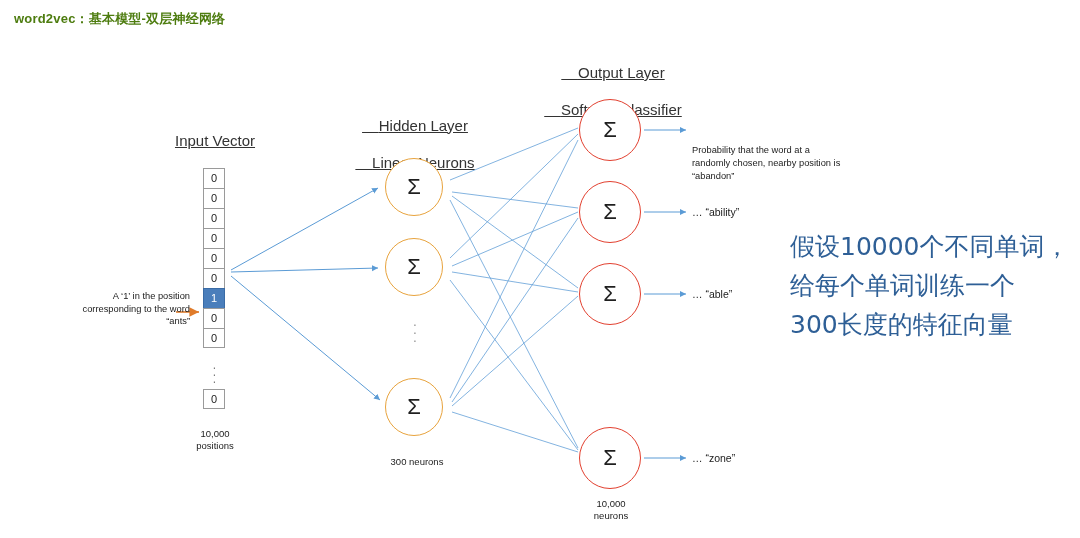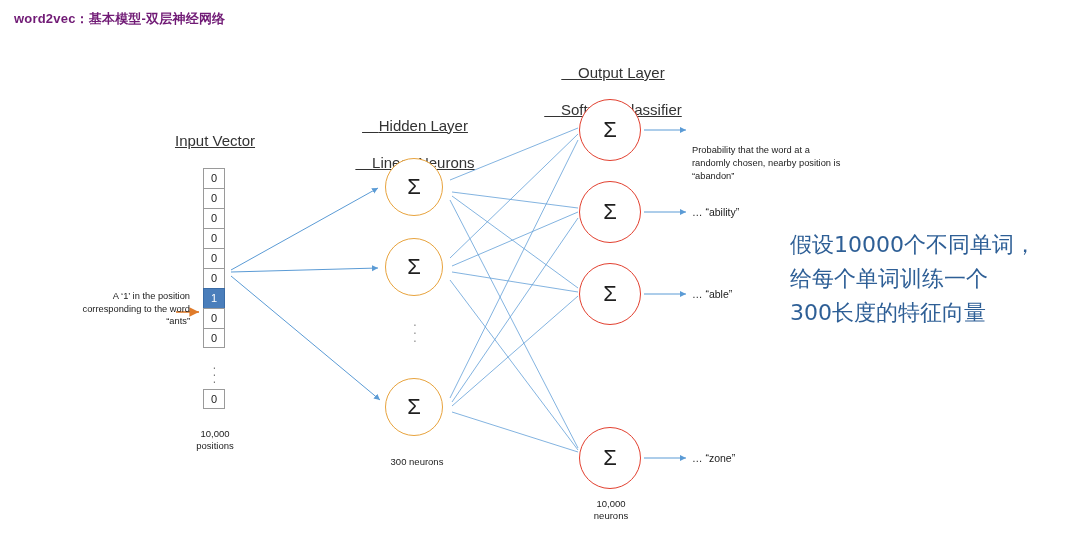--- a/index.html
+++ b/index.html
@@ -20,21 +20,21 @@
     width: 1080px;
     height: 538px;
     background: #ffffff;
   }
   .title {
     position: absolute;
     left: 14px;
     top: 10px;
     font-size: 13px;
     font-weight: bold;
-    color: #701a75;
+    color: #4d7c0f;
     letter-spacing: 0.2px;
   }
   svg.wires {
     position: absolute;
     left: 0; top: 0;
     width: 1080px;
     height: 538px;
     pointer-events: none;
   }
   .lbl {
@@ -159,21 +159,21 @@
     line-height: 8px;
     text-align: center;
     width: 14px;
   }
   .hdots span { display: block; }
   .cn-note {
     position: absolute;
     left: 790px;
     top: 228px;
     color: #2e5f96;
-    font-size: 22px;
+    font-size: 25px;
     line-height: 1.55;
     white-space: pre;
     font-family: "DejaVu Sans", sans-serif;
   }
 </style>
 </head>
 <body>
 
 <div id="slide">
 

